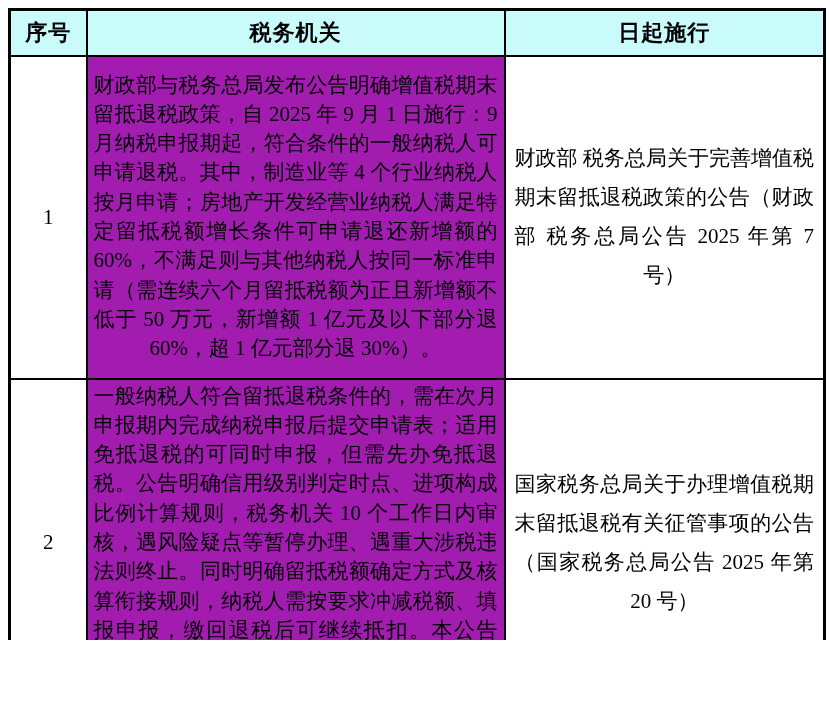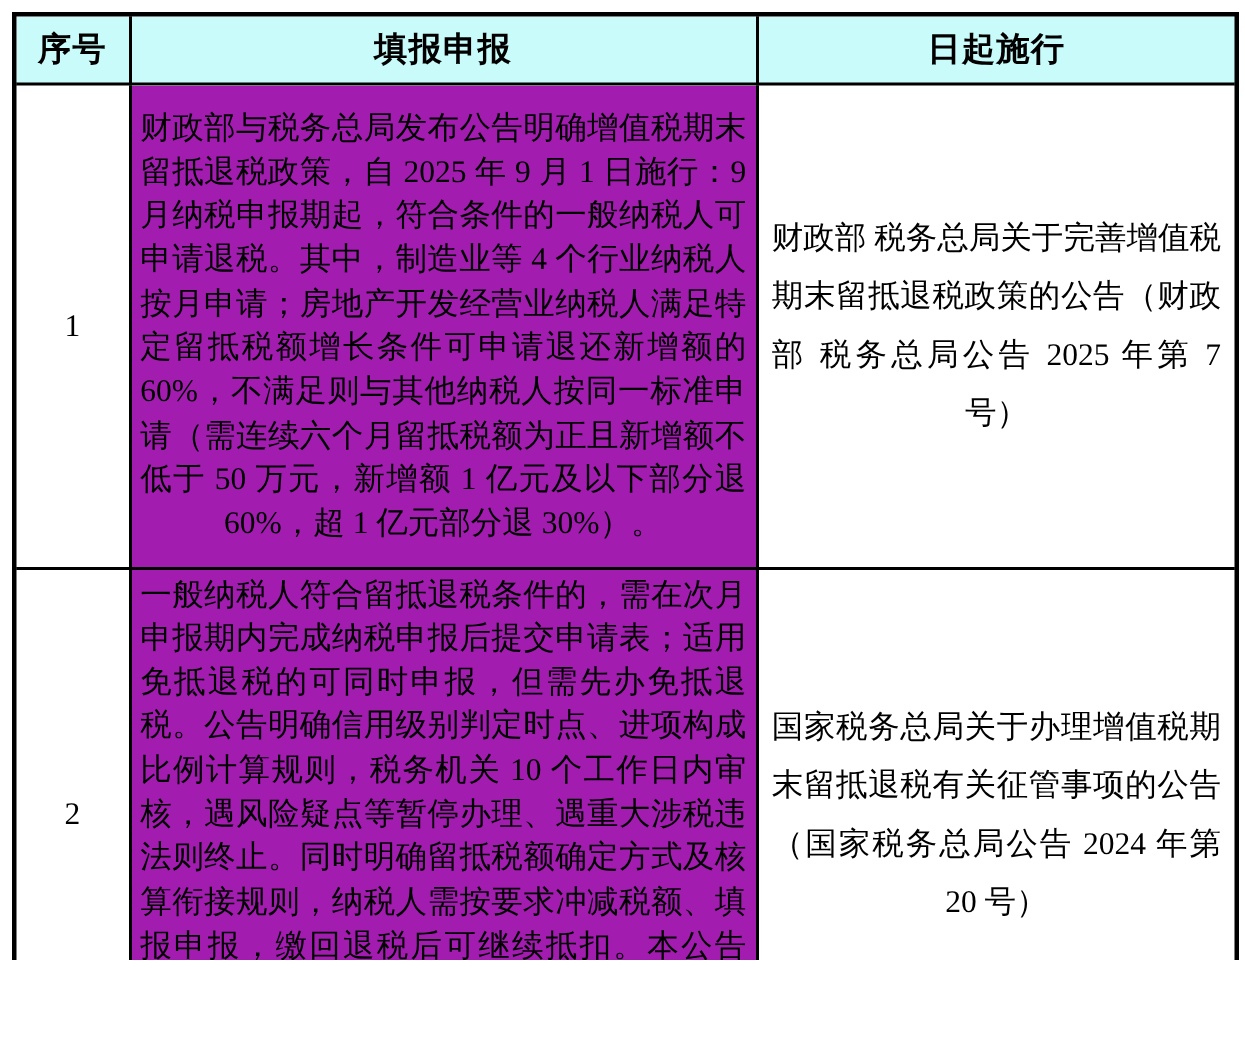--- a/index.html
+++ b/index.html
@@ -75,30 +75,30 @@
 <div class="page">
   <table class="policy-table">
     <colgroup>
       <col style="width:77px">
       <col style="width:418px">
       <col style="width:320px">
     </colgroup>
     <thead>
       <tr class="header-row">
         <th class="hdr">序号</th>
-        <th class="hdr">填报申报</th>
+        <th class="hdr">税务机关</th>
         <th class="hdr">日起施行</th>
       </tr>
     </thead>
     <tbody>
       <tr class="row-1">
         <td class="serial">1</td>
         <td class="points">财政部与税务总局发布公告明确增值税期末留抵退税政策，自 2025 年 9 月 1 日施行：9 月纳税申报期起，符合条件的一般纳税人可申请退税。其中，制造业等 4 个行业纳税人按月申请；房地产开发经营业纳税人满足特定留抵税额增长条件可申请退还新增额的 60%，不满足则与其他纳税人按同一标准申请（需连续六个月留抵税额为正且新增额不低于 50 万元，新增额 1 亿元及以下部分退 60%，超 1 亿元部分退 30%）。</td>
         <td class="basis">财政部 税务总局关于完善增值税期末留抵退税政策的公告（财政部 税务总局公告 2025 年第 7 号）</td>
       </tr>
       <tr class="row-2">
         <td class="serial">2</td>
         <td class="points">一般纳税人符合留抵退税条件的，需在次月申报期内完成纳税申报后提交申请表；适用免抵退税的可同时申报，但需先办免抵退税。公告明确信用级别判定时点、进项构成比例计算规则，税务机关 10 个工作日内审核，遇风险疑点等暂停办理、遇重大涉税违法则终止。同时明确留抵税额确定方式及核算衔接规则，纳税人需按要求冲减税额、填报申报，缴回退税后可继续抵扣。本公告 2025 年 9 月 1 日起施行，多项旧公告同时废止。</td>
-        <td class="basis">国家税务总局关于办理增值税期末留抵退税有关征管事项的公告（国家税务总局公告 2024 年第 20 号）</td>
+        <td class="basis">国家税务总局关于办理增值税期末留抵退税有关征管事项的公告（国家税务总局公告 2025 年第 20 号）</td>
       </tr>
     </tbody>
   </table>
 </div>
 
 </body></html>

